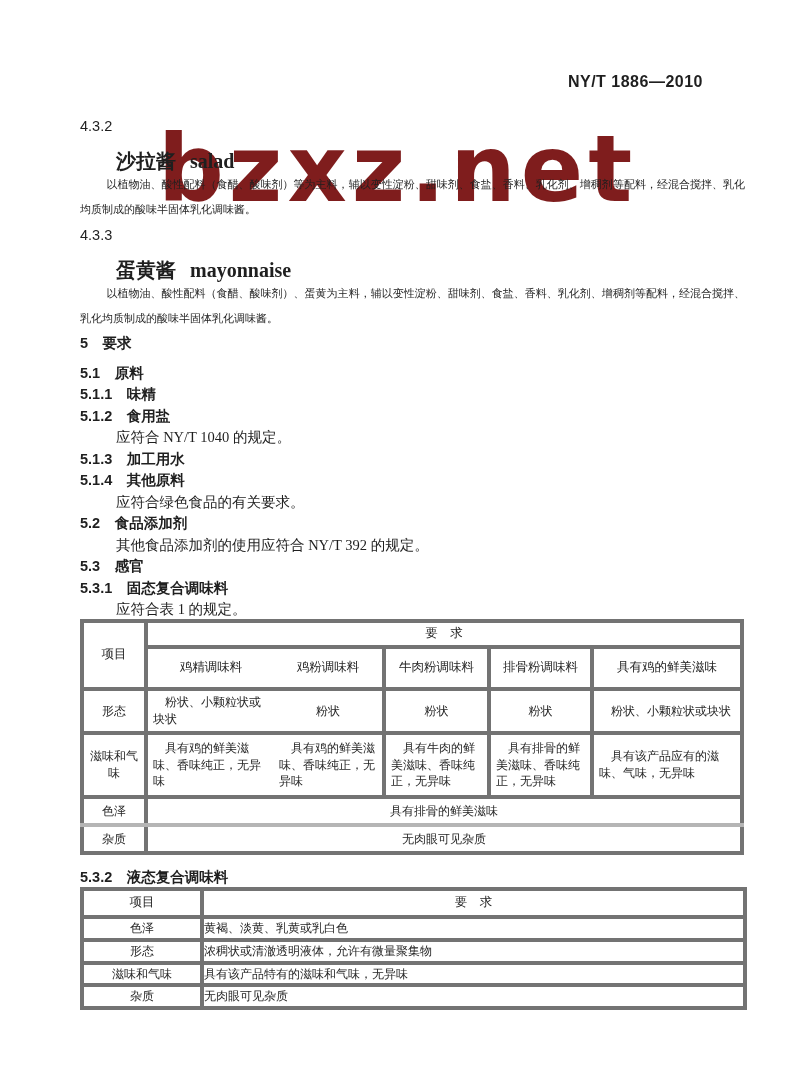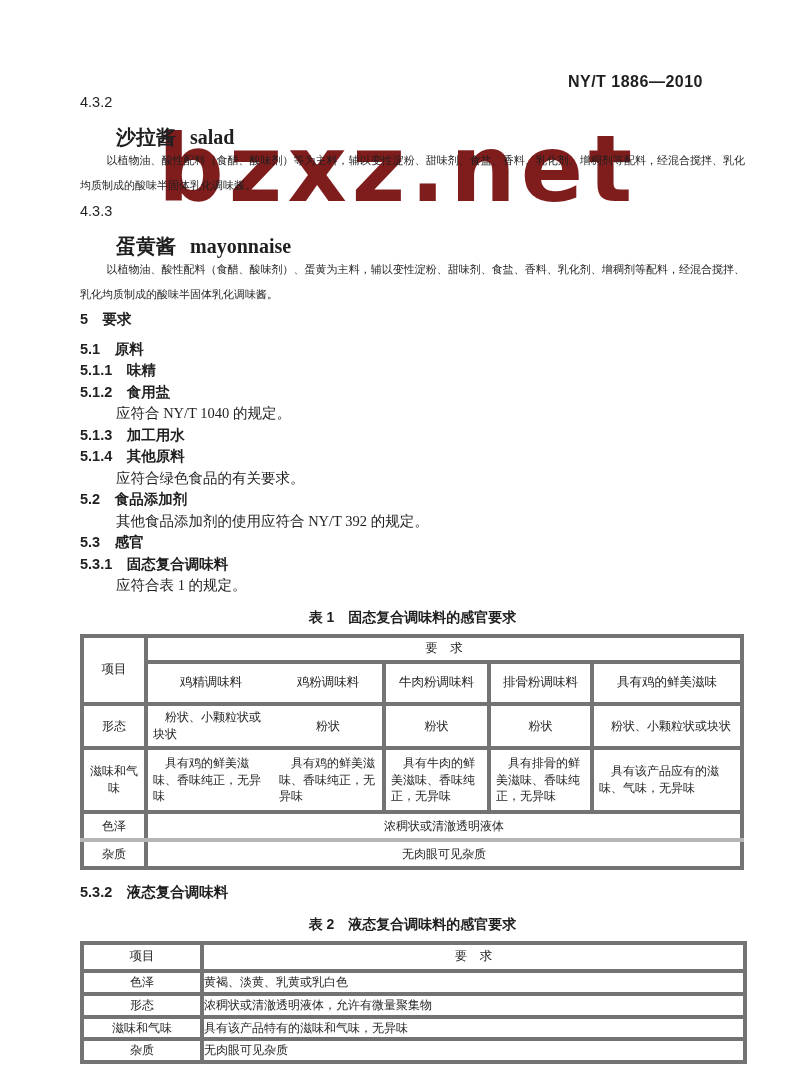--- a/index.html
+++ b/index.html
@@ -29,21 +29,21 @@
   }
   .doc-number {
     height:20px; line-height:20px;
     text-align:right;
     font-family:"Liberation Sans", sans-serif;
     font-weight:700; font-size:16px;
     letter-spacing:0.5px;
     padding-right:42px;
   }
   .clause-num {
-    height:20px; line-height:20px;
+    margin-top:24px; height:20px; line-height:20px;
     font-family:"Liberation Sans", sans-serif;
     font-size:14.5px;
   }
   .term-line {
     margin-top:14px; height:22px; line-height:22px;
     padding-left:36px;
     font-family:"Liberation Sans", sans-serif;
     font-weight:700; font-size:20px;
   }
   .term-line .en { margin-left:14px; font-family:"Liberation Serif", serif; }
@@ -132,21 +132,20 @@
     <div class="h">5.1.4　其他原料</div>
     <div class="p">应符合绿色食品的有关要求。</div>
 
     <div class="h">5.2　食品添加剂</div>
     <div class="p">其他食品添加剂的使用应符合 NY/T 392 的规定。</div>
 
     <div class="h">5.3　感官</div>
     <div class="h">5.3.1　固态复合调味料</div>
     <div class="p">应符合表 1 的规定。</div>
 
-    <div class="tbl-caption">表 1　固态复合调味料的感官要求</div>
 
     <table class="t-outer">
       <colgroup>
         <col style="width:64px">
           <col style="width:128px">
           <col style="width:110px">
         <col style="width:105px">
           <col style="width:103px">
           <col style="width:150px">
       </colgroup>
@@ -173,32 +172,31 @@
       <tr>
         <td>滋味和气味</td>
         <td class="no-r left ind" style="height:56px;">具有鸡的鲜美滋味、香味纯正，无异味</td>
         <td class="no-l left ind">具有鸡的鲜美滋味、香味纯正，无异味</td>
         <td class="left ind">具有牛肉的鲜美滋味、香味纯正，无异味</td>
         <td class="left ind">具有排骨的鲜美滋味、香味纯正，无异味</td>
         <td class="left ind">具有该产品应有的滋味、气味，无异味</td>
       </tr>
       <tr>
         <td style="border-bottom-color:#b5b5b5;">色泽</td>
-        <td colspan="5" style="height:20px; border-bottom-color:#b5b5b5;">浓稠状或清澈透明液体</td>
+        <td colspan="5" style="height:20px; border-bottom-color:#b5b5b5;">具有排骨的鲜美滋味</td>
       </tr>
       <tr class="soft">
         <td>杂质</td>
         <td colspan="5" style="height:20px;">无肉眼可见杂质</td>
       </tr>
     </tbody>
       </table>
 
     <div class="h" style="margin-top:12px;">5.3.2　液态复合调味料</div>
 
-    <div class="tbl-caption">表 2　液态复合调味料的感官要求</div>
 
     <table class="t-outer t2">
       <colgroup>
         <col style="width:120px">
           <col style="width:543px">
       </colgroup>
       <tbody>
           <tr class="hrow">
         <td class="hdr">项目</td>
         <td class="hdr">要　求</td>

